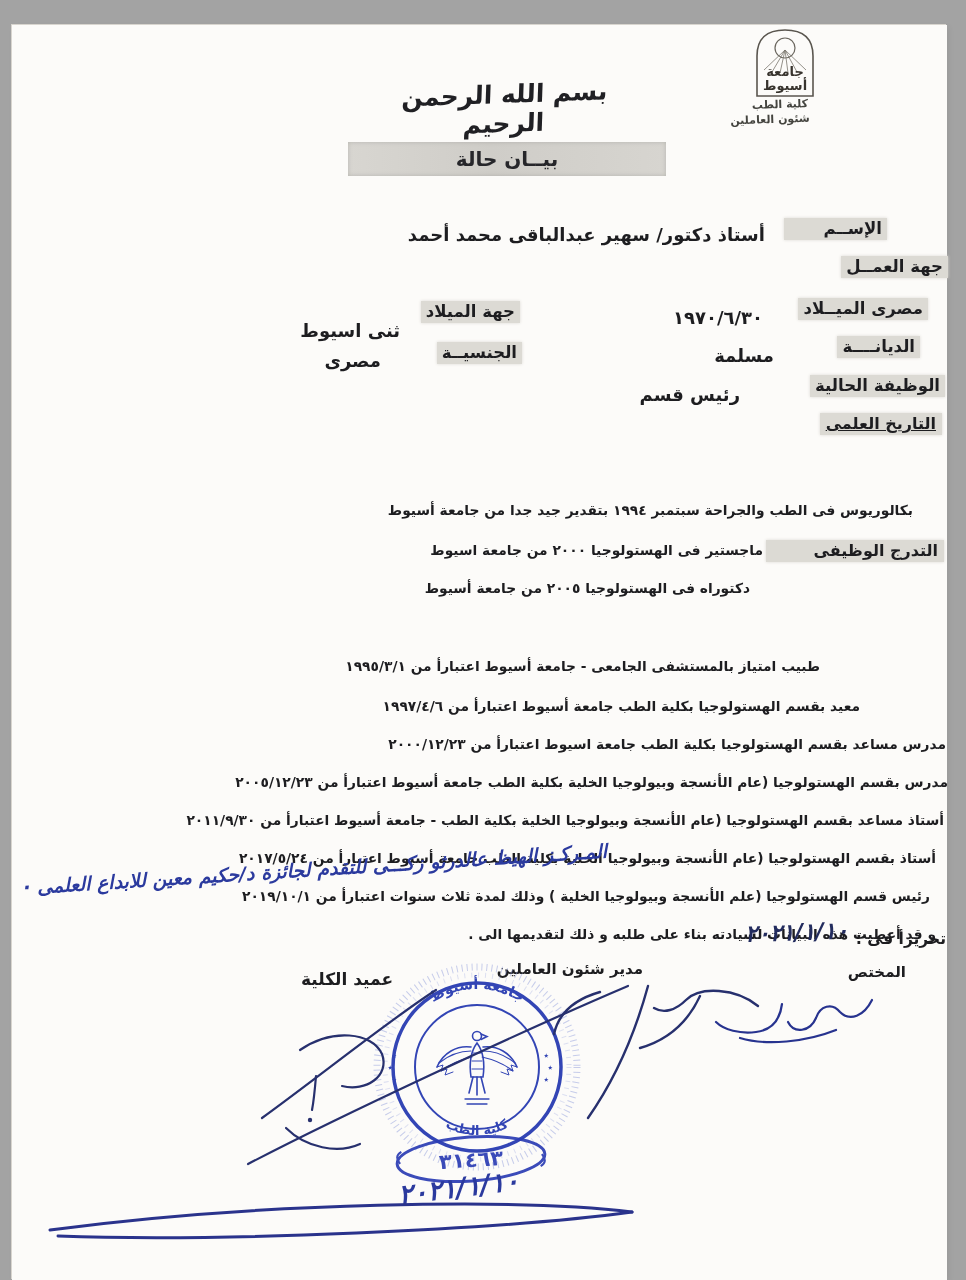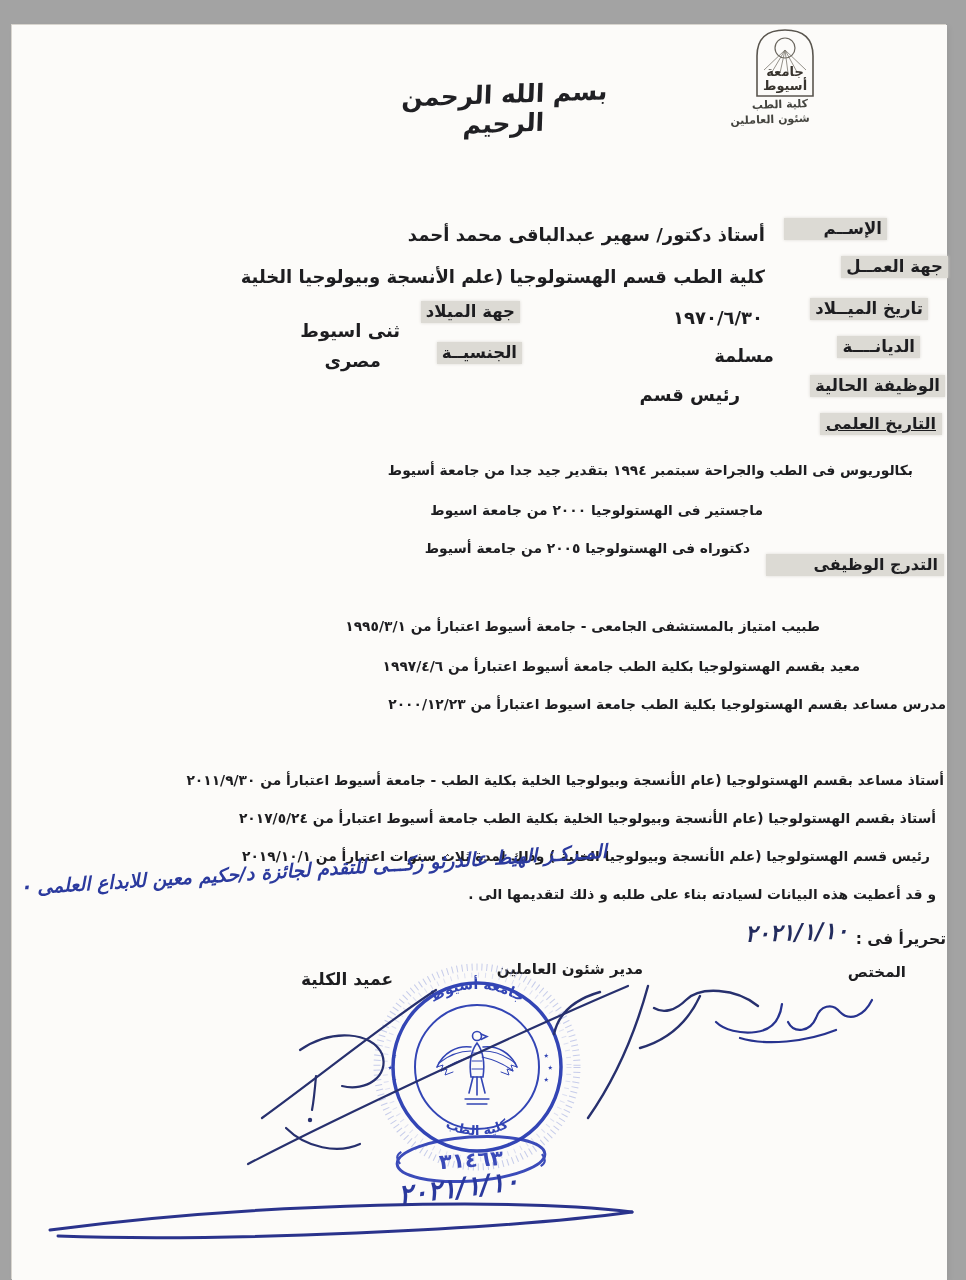--- a/index.html
+++ b/index.html
@@ -5,21 +5,21 @@
   html,body{margin:0;padding:0;}
   body{background:#e9e7e2;font-family:"DejaVu Sans",sans-serif;}
   .scan{position:relative;width:966px;height:1280px;background:#a3a3a3;overflow:hidden;}
   .page{position:absolute;left:12px;top:25px;width:935px;height:1255px;
         background:#fcfbf9;box-shadow:-1px -1px 0 #d8d5cf, 2px 2px 6px rgba(0,0,0,.06);}
   .abs{position:absolute;}
   .txt{color:#1d1d20;font-weight:700;white-space:nowrap;}
   .lbl{font-size:16.5px;background:#dcdad4;padding:1px 5px 2px 5px;box-shadow:0 0 3px #dcdad4;}
   .hdr{font-size:16px;background:#dcdad4;padding:1px 6px 2px 6px;box-shadow:0 0 3px #dcdad4;}
   .val{font-size:18px;}
-  .item{font-size:13.8px;letter-spacing:.1px;}
+  .item{font-size:13.8px;letter-spacing:.1px;margin-top:40px;}
   .titlebar{background:linear-gradient(90deg,#d8d6d1,#cfcdc8 45%,#d7d5d0);
             text-align:center;font-size:20px;font-weight:700;color:#26262a;
             line-height:34px;box-shadow:inset 0 0 4px rgba(120,120,115,.35);}
   .bismillah{font-size:25px;font-weight:700;color:#202024;text-align:center;
              transform:rotate(-2deg) skewX(-4deg);}
   .hand-blue{color:#2b3a9e;font-style:italic;font-weight:700;}
   .hand-dark{color:#232c5e;font-style:italic;font-weight:700;}
   .caption{font-size:11px;font-weight:700;color:#44443f;transform:rotate(-2deg);text-align:center;}
   svg{display:block;}
 </style>
@@ -41,49 +41,50 @@
         <line x1="33" y1="24" x2="54" y2="44"></line>
     </g>
     <text x="33" y="50" text-anchor="middle" font-size="13" font-weight="bold" fill="#38342e">جامعة</text>
     <text x="33" y="64" text-anchor="middle" font-size="13" font-weight="bold" fill="#38342e">أسيوط</text>
   </svg>
   <div class="abs caption" style="left:742px;top:98px;width:76px;">كلية الطب</div>
   <div class="abs caption" style="left:722px;top:113px;width:96px;">شئون العاملين</div>
 
   <div class="abs bismillah" style="left:358px;top:80px;width:292px;">بسم الله الرحمن الرحيم</div>
 
+  <div class="abs titlebar" style="left:348px;top:142px;width:318px;height:34px;">بيــان حالة</div>
 
   <div class="abs txt lbl" style="right:79px;top:218px;padding-left:40px;">الإســم</div>
   <div class="abs txt val" style="right:201px;top:224px;">أستاذ دكتور/ سهير عبدالباقى محمد أحمد</div>
 
   <div class="abs txt lbl" style="right:18px;top:256px;">جهة العمــل</div>
-  <div class="abs txt val" style="right:201px;top:266px;">كلية الطب قسم الهستولوجيا (علم الأنسجة وبيولوجيا الخلية</div>
 
-  <div class="abs txt lbl" style="right:38px;top:298px;">تاريخ الميــلاد</div>
+  <div class="abs txt lbl" style="right:38px;top:298px;">مصرى الميــلاد</div>
   <div class="abs txt val" style="right:203px;top:307px;">١٩٧٠/٦/٣٠</div>
   <div class="abs txt lbl" style="right:446px;top:301px;">جهة الميلاد</div>
   <div class="abs txt val" style="right:566px;top:307px;margin-top:13px;">ثنى اسيوط</div>
 
   <div class="abs txt lbl" style="right:46px;top:336px;">الديانــــة</div>
   <div class="abs txt val" style="right:192px;top:345px;">مسلمة</div>
   <div class="abs txt lbl" style="right:444px;top:342px;">الجنسيــة</div>
   <div class="abs txt val" style="right:585px;top:350px;">مصرى</div>
 
   <div class="abs txt lbl" style="right:21px;top:375px;">الوظيفة الحالية</div>
   <div class="abs txt val" style="right:226px;top:384px;">رئيس قسم</div>
 
   <div class="abs txt hdr" style="right:24px;top:413px;text-decoration:underline;">التاريخ العلمى</div>
   <div class="abs txt item" style="right:53px;top:462px;">بكالوريوس فى الطب والجراحة سبتمبر ١٩٩٤ بتقدير جيد جدا من جامعة أسيوط</div>
   <div class="abs txt item" style="right:203px;top:502px;">ماجستير فى الهستولوجيا ٢٠٠٠ من جامعة اسيوط</div>
   <div class="abs txt item" style="right:216px;top:540px;">دكتوراه فى الهستولوجيا ٢٠٠٥ من جامعة أسيوط</div>
 
-  <div class="abs txt hdr" style="right:22px;top:554px;padding-left:48px;">التدرج الوظيفى</div>
+  <div class="abs txt hdr" style="right:22px;top:540px;padding-left:48px;">التدرج الوظيفى</div>
   <div class="abs txt item" style="right:146px;top:618px;">طبيب امتياز بالمستشفى الجامعى - جامعة أسيوط اعتبارأ من ١٩٩٥/٣/١</div>
   <div class="abs txt item" style="right:106px;top:658px;">معيد بقسم الهستولوجيا بكلية الطب جامعة أسيوط اعتبارأ من ١٩٩٧/٤/٦</div>
   <div class="abs txt item" style="right:20px;top:696px;">مدرس مساعد بقسم الهستولوجيا بكلية الطب جامعة اسيوط اعتبارأ من ٢٠٠٠/١٢/٢٣</div>
+  <div class="abs txt item" style="right:18px;top:734px;">مدرس بقسم الهستولوجيا (عام الأنسجة وبيولوجيا الخلية بكلية الطب جامعة أسيوط اعتبارأ من ٢٠٠٥/١٢/٢٣</div>
   <div class="abs txt item" style="right:22px;top:772px;">أستاذ مساعد بقسم الهستولوجيا (عام الأنسجة وبيولوجيا الخلية بكلية الطب - جامعة أسيوط اعتبارأ من ٢٠١١/٩/٣٠</div>
   <div class="abs txt item" style="right:30px;top:810px;">أستاذ بقسم الهستولوجيا (عام الأنسجة وبيولوجيا الخلية بكلية الطب جامعة أسيوط اعتبارأ من ٢٠١٧/٥/٢٤</div>
   <div class="abs txt item" style="right:36px;top:848px;">رئيس قسم الهستولوجيا (علم الأنسجة وبيولوجيا الخلية ) وذلك لمدة ثلاث سنوات اعتبارأ من ٢٠١٩/١٠/١</div>
 
   <div class="abs txt item" style="right:30px;top:886px;">و قد أعطيت هذه البيانات لسيادته بناء على طلبه و ذلك لتقديمها الى .</div>
   <div class="abs hand-blue" style="left:20px;top:858px;width:590px;font-size:19px;text-align:center;transform:rotate(-3.6deg);white-space:nowrap;">المـركـز الهيظ عالدرثو زكـــى للتقدم لجائزة د/حكيم معين للابداع العلمى ·</div>
 
   <div class="abs txt" style="right:20px;top:930px;font-size:15.5px;">تحريرأ فى :</div>
   <div class="abs hand-dark" style="right:118px;top:919px;font-size:23px;letter-spacing:2px;transform:rotate(-2deg);">٢٠٢١/١/١٠</div>
 

